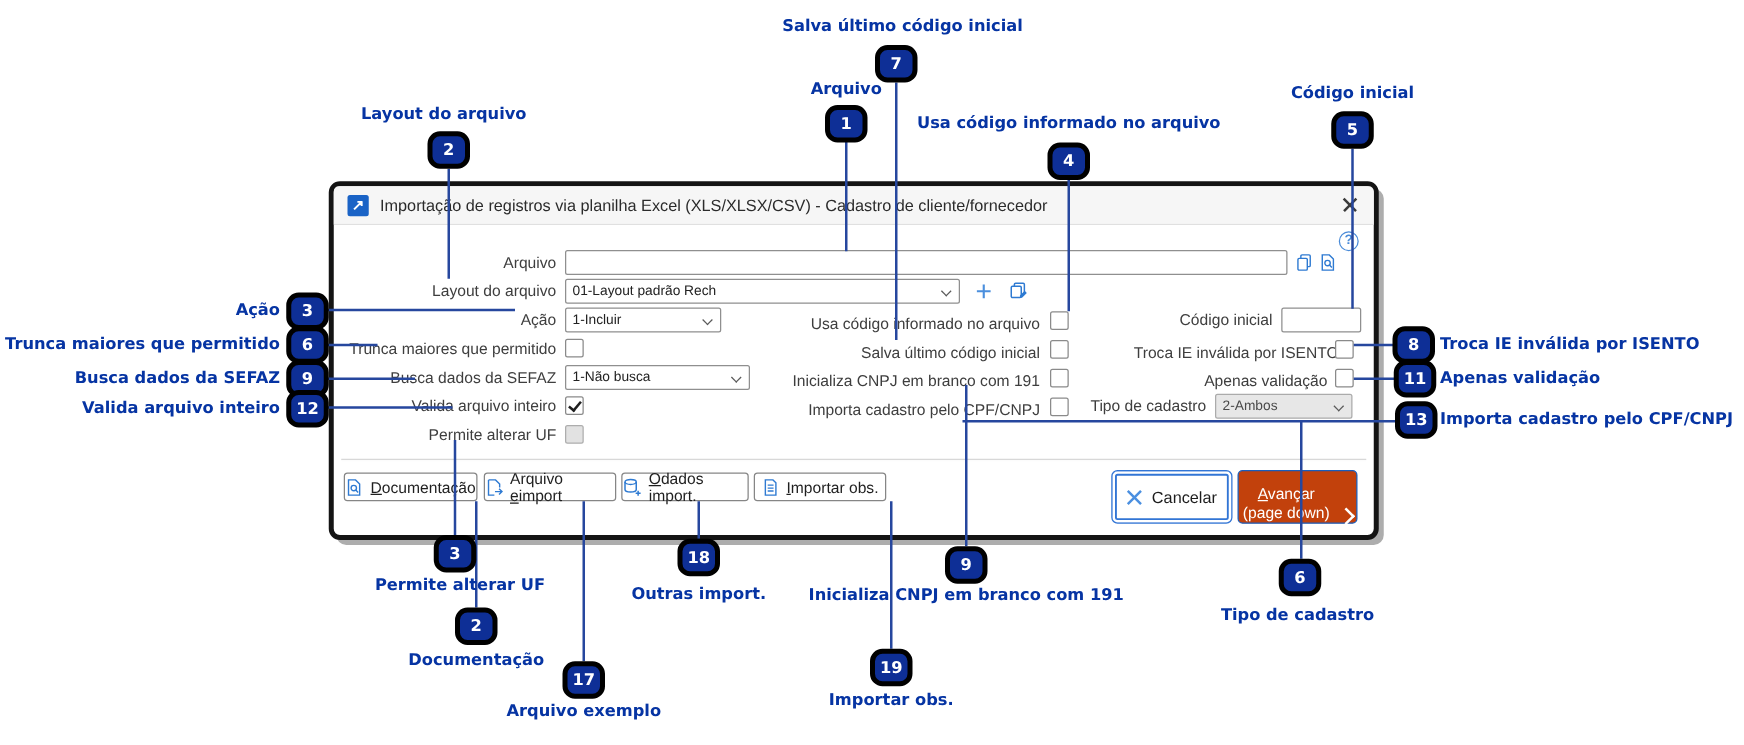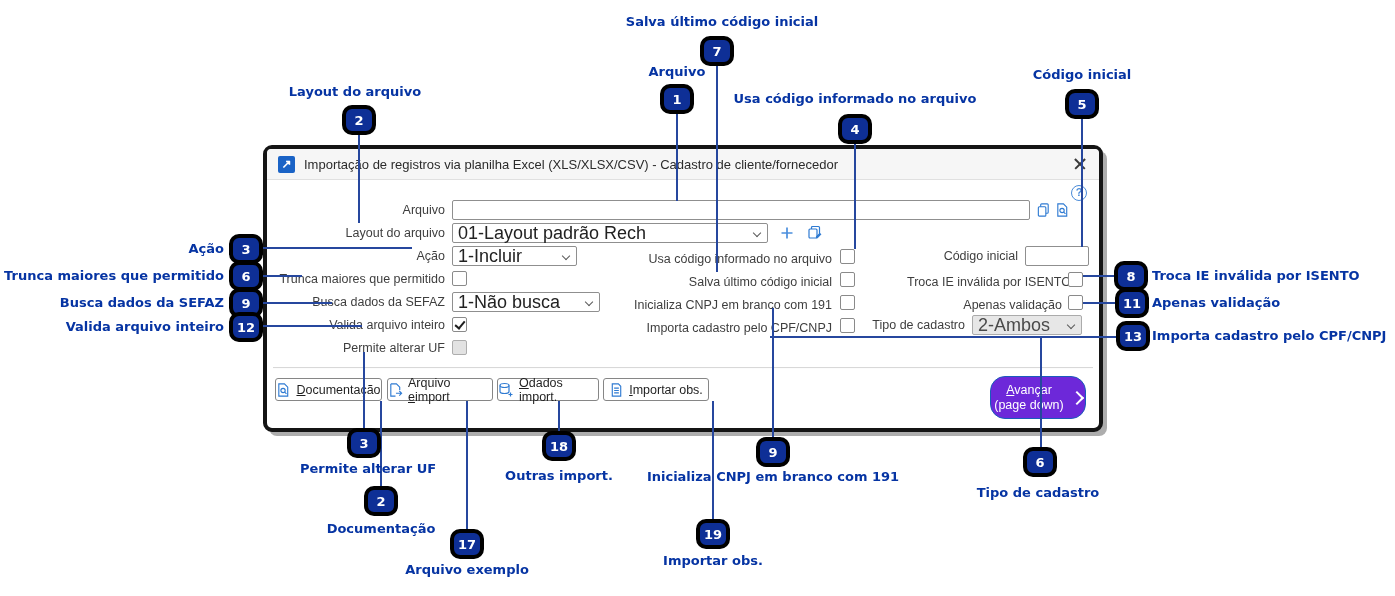--- a/index.html
+++ b/index.html
@@ -26,21 +26,21 @@
                border-radius:50%; color:#4a8bd8; font-size:11px; font-weight:bold; text-align:center; line-height:13px; }
 
   .flab { position:absolute; font-size:12.5px; color:#3e3e3e; height:20px; line-height:20px;
           text-align:right; white-space:nowrap; }
   .lab-l { left:0; width:178px; }
   .lab-m { left:300px; width:265px; }
 
   .tinput { position:absolute; height:20px; border:1px solid #8f8f8f; border-radius:2px; background:#fff;
             font-family:"Liberation Sans",sans-serif; font-size:12.5px; padding:0 4px; color:#222; }
   .combo { position:absolute; height:20px; border:1px solid #8f8f8f; border-radius:2px; background:#fff;
-           font-size:18px; color:#222; display:flex; align-items:center; padding-left:5px; }
+           font-size:11px; color:#222; display:flex; align-items:center; padding-left:5px; }
   .combo .chev { position:absolute; right:7px; top:6px; width:6px; height:6px;
                  border-right:1.4px solid #5a5a5a; border-bottom:1.4px solid #5a5a5a; transform:rotate(45deg); }
   .combo.disabled { background:#e7e7e7; border-color:#ababab; color:#4a4a4a; }
 
   .cb { position:absolute; width:15px; height:15px; border:1px solid #8a8a8a; border-radius:2px; background:#fff; }
   .cb.checked::after { content:""; position:absolute; left:4px; top:1px; width:4px; height:8px;
                        border-right:2px solid #1f1f1f; border-bottom:2px solid #1f1f1f; transform:rotate(40deg); }
   .cb.disabled { background:#e2e2e2; border-color:#adadad; }
 
   .separator { position:absolute; left:6px; top:218px; width:820px; height:2px;
@@ -52,23 +52,23 @@
   .u { text-decoration:underline; }
 
   .btn-cancel { position:absolute; left:622px; top:227px; width:97px; height:43px; background:#fff;
                 border:1px solid #3275d5; border-radius:5px;
                 box-shadow:inset 0 0 0 2px #fff, inset 0 0 0 3.5px #3275d5;
                 display:flex; align-items:center; justify-content:center; gap:7px; font-size:13px; color:#1d1d1d; cursor:pointer; }
   .xmark { position:relative; width:13px; height:13px; }
   .xmark::before, .xmark::after { content:""; position:absolute; left:-1px; top:5.5px; width:15px; height:2px; background:#4a8fe0; }
   .xmark::before { transform:rotate(45deg); } .xmark::after { transform:rotate(-45deg); }
 
-  .btn-next { position:absolute; left:723px; top:227px; width:96px; height:43px; background:#6d28d9;
-              border:1px solid #195dbb; border-radius:15px; color:#fff; cursor:pointer;
-              display:flex; align-items:center; justify-content:center; gap:8px; }
+  .btn-next { position:absolute; left:723px; top:227px; width:96px; height:43px; background:#c2410c;
+              border:1px solid #195dbb; border-radius:4px; color:#fff; cursor:pointer;
+              display:flex; align-items:flex-end; justify-content:center; gap:8px; }
   .btn-next .lines { display:flex; flex-direction:column; align-items:center; font-size:12.5px; line-height:15px; }
   .chev-right { width:10px; height:10px; border-top:2px solid #fff; border-right:2px solid #fff; transform:rotate(45deg); }
 
   .field-icons { position:absolute; display:flex; gap:4px; }
 
   
   .cline { position:absolute; background:#26479e; z-index:5; }
   .cline.v { width:2px; } .cline.h { height:2px; }
   .badge { position:absolute; width:34px; height:30px; background:#0e2f96; border:4px solid #000;
            border-radius:10px; color:#fff; font-family:"DejaVu Sans",sans-serif; font-weight:bold; font-size:13px;
@@ -205,20 +205,24 @@
       <div class="tbtn" style="left:336px;width:106px">
         <svg width="15" height="16" viewBox="0 0 16 16">
             <g fill="none" stroke="#2e7ad2" stroke-width="1.2">
               <path d="M3.5 1.5h6.5l2.5 2.5v10.5H3.5z"></path>
               <path d="M5.5 6h5M5.5 8.5h5M5.5 11h5"></path>
             </g>
           </svg>
         <span><span></span><span class="u">I</span><span>mportar obs.</span></span>
       </div>
 
+      <div class="btn-cancel">
+        <span class="xmark"></span>
+        <span>Cancelar</span>
+      </div>
       <div class="btn-next">
         <span class="lines">
           <span><span class="u">A</span><span>vançar</span></span>
           <span>(page down)</span>
         </span>
         <span class="chev-right"></span>
       </div>
 
     </div>
   </div>

